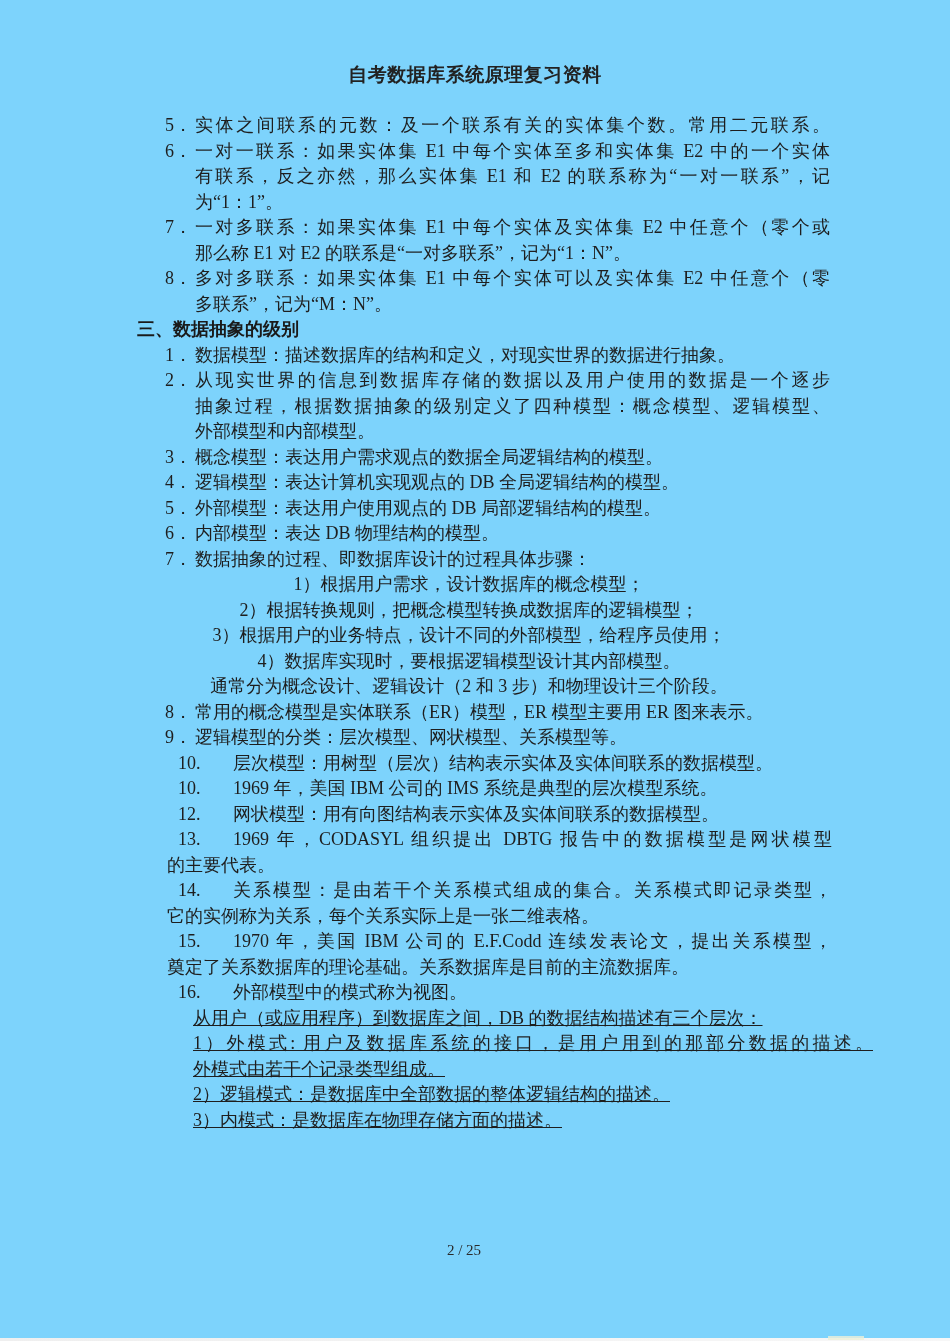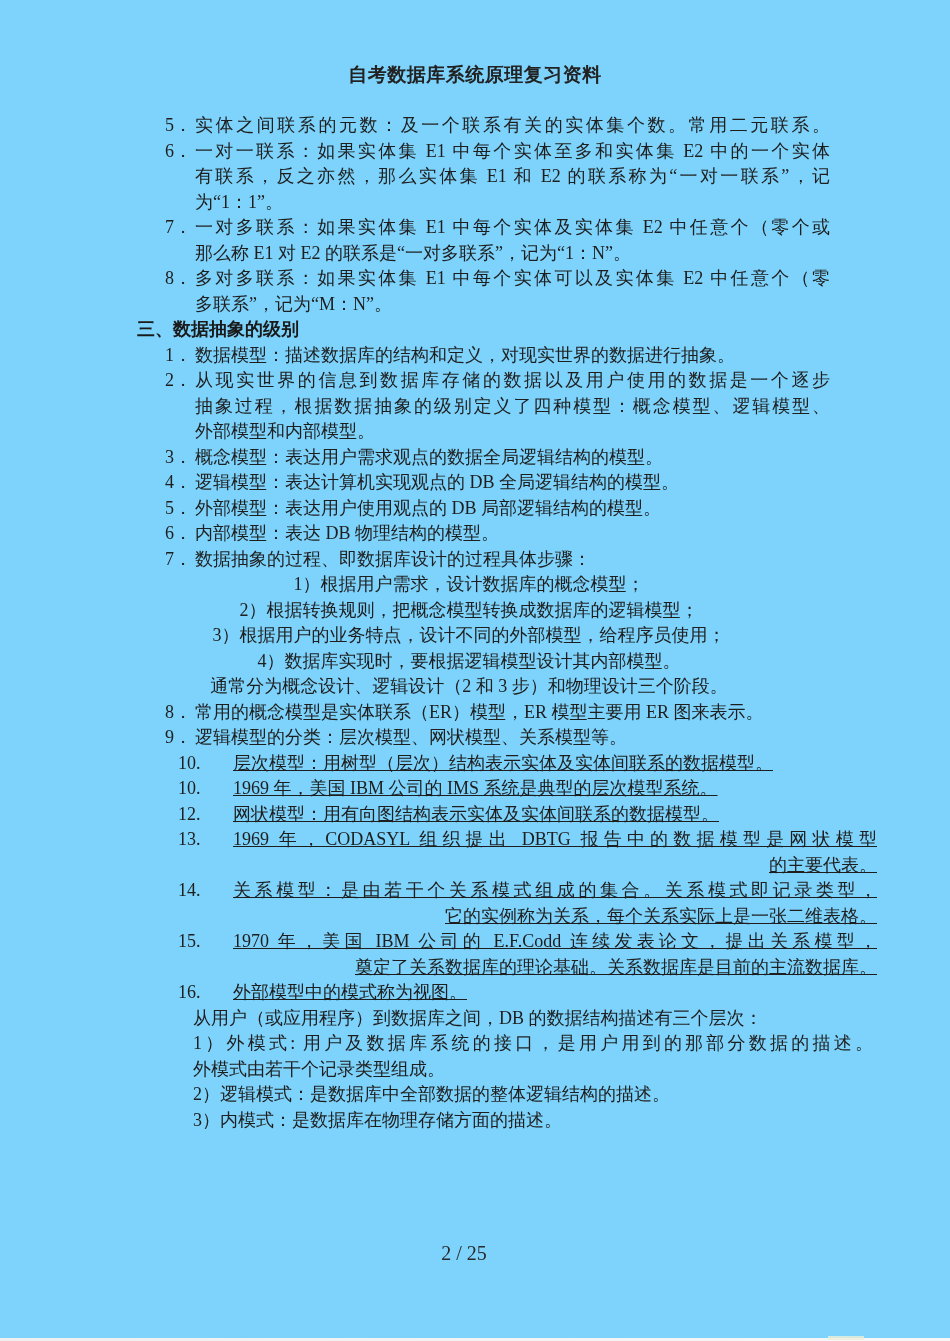--- a/index.html
+++ b/index.html
@@ -50,40 +50,40 @@
   }
   .fill {
     text-align: justify;
     text-align-last: justify;
   }
   
   .t-item .num { left: 165px; }
   .t-item .txt { margin-left: 195px; margin-right: 120px; }
   
   .t-tab .num { left: 158px; margin-left: 20px; }
-  .t-tab .txt { margin-left: 233px; margin-right: 73px; text-decoration: underline; }
-  .t-tab .txt.cont { margin-left: 167px; text-align: right; }
+  .t-tab .txt { margin-left: 233px; margin-right: 118px; }
+  .t-tab .txt.cont { margin-left: 167px; }
   
   .t-sub .txt { margin-left: 108px; margin-right: 120px; text-align: center; }
   
-  .t-para .txt { margin-left: 193px; margin-right: 77px; }
+  .t-para .txt { margin-left: 193px; margin-right: 77px; text-decoration: underline; }
   
   .t-section {
     margin-left: 137px;
     font-weight: bold;
     color: #1a1a1a;
   }
   .doc-footer {
     position: absolute;
     top: 1242px;
     left: 0;
     right: 0;
     text-align: center;
     text-indent: -22px;
-    font-size: 20px;
+    font-size: 15px;
     color: #2a2a2a;
   }
   .bottom-edge {
     position: absolute;
     left: 0;
     right: 0;
     bottom: 0;
     height: 3px;
     background: linear-gradient(to right, #efefef, #f7f7f7);
   }

